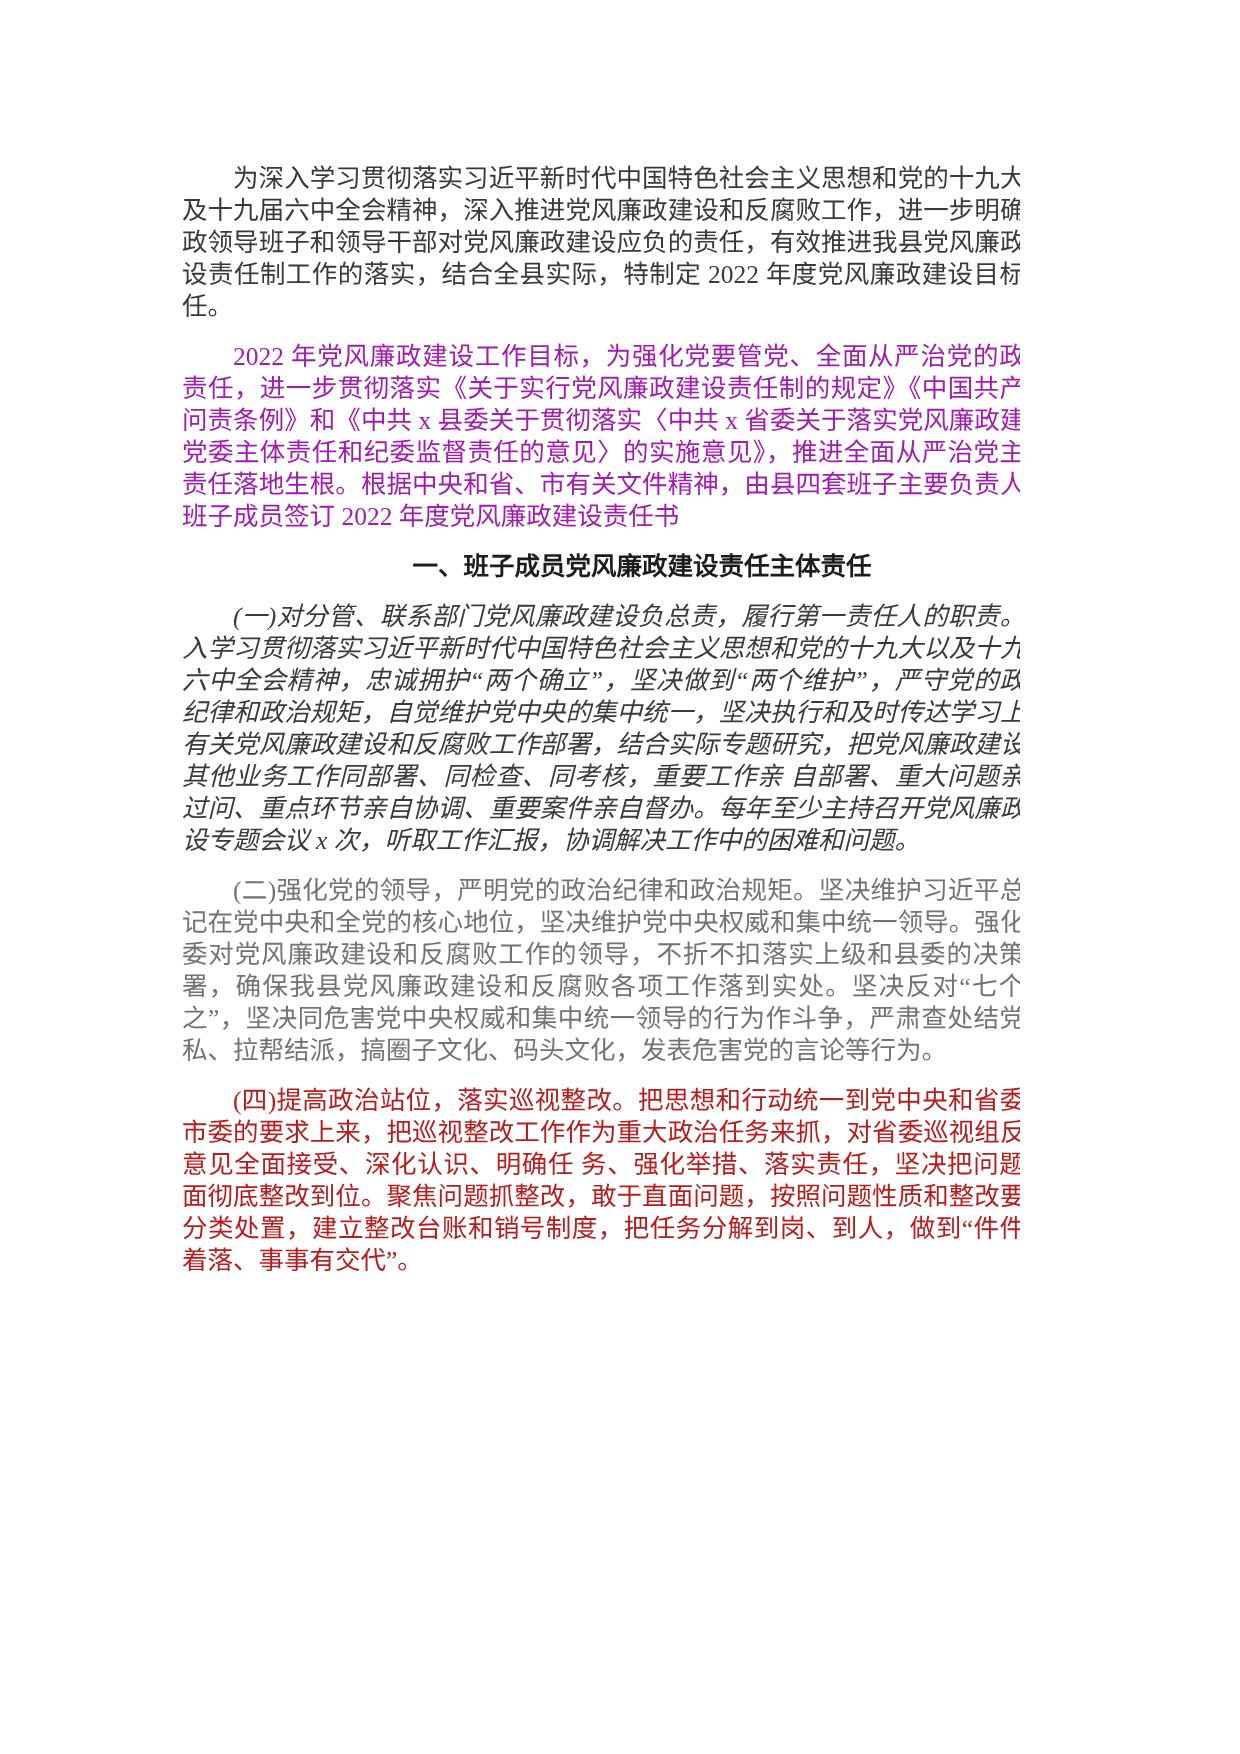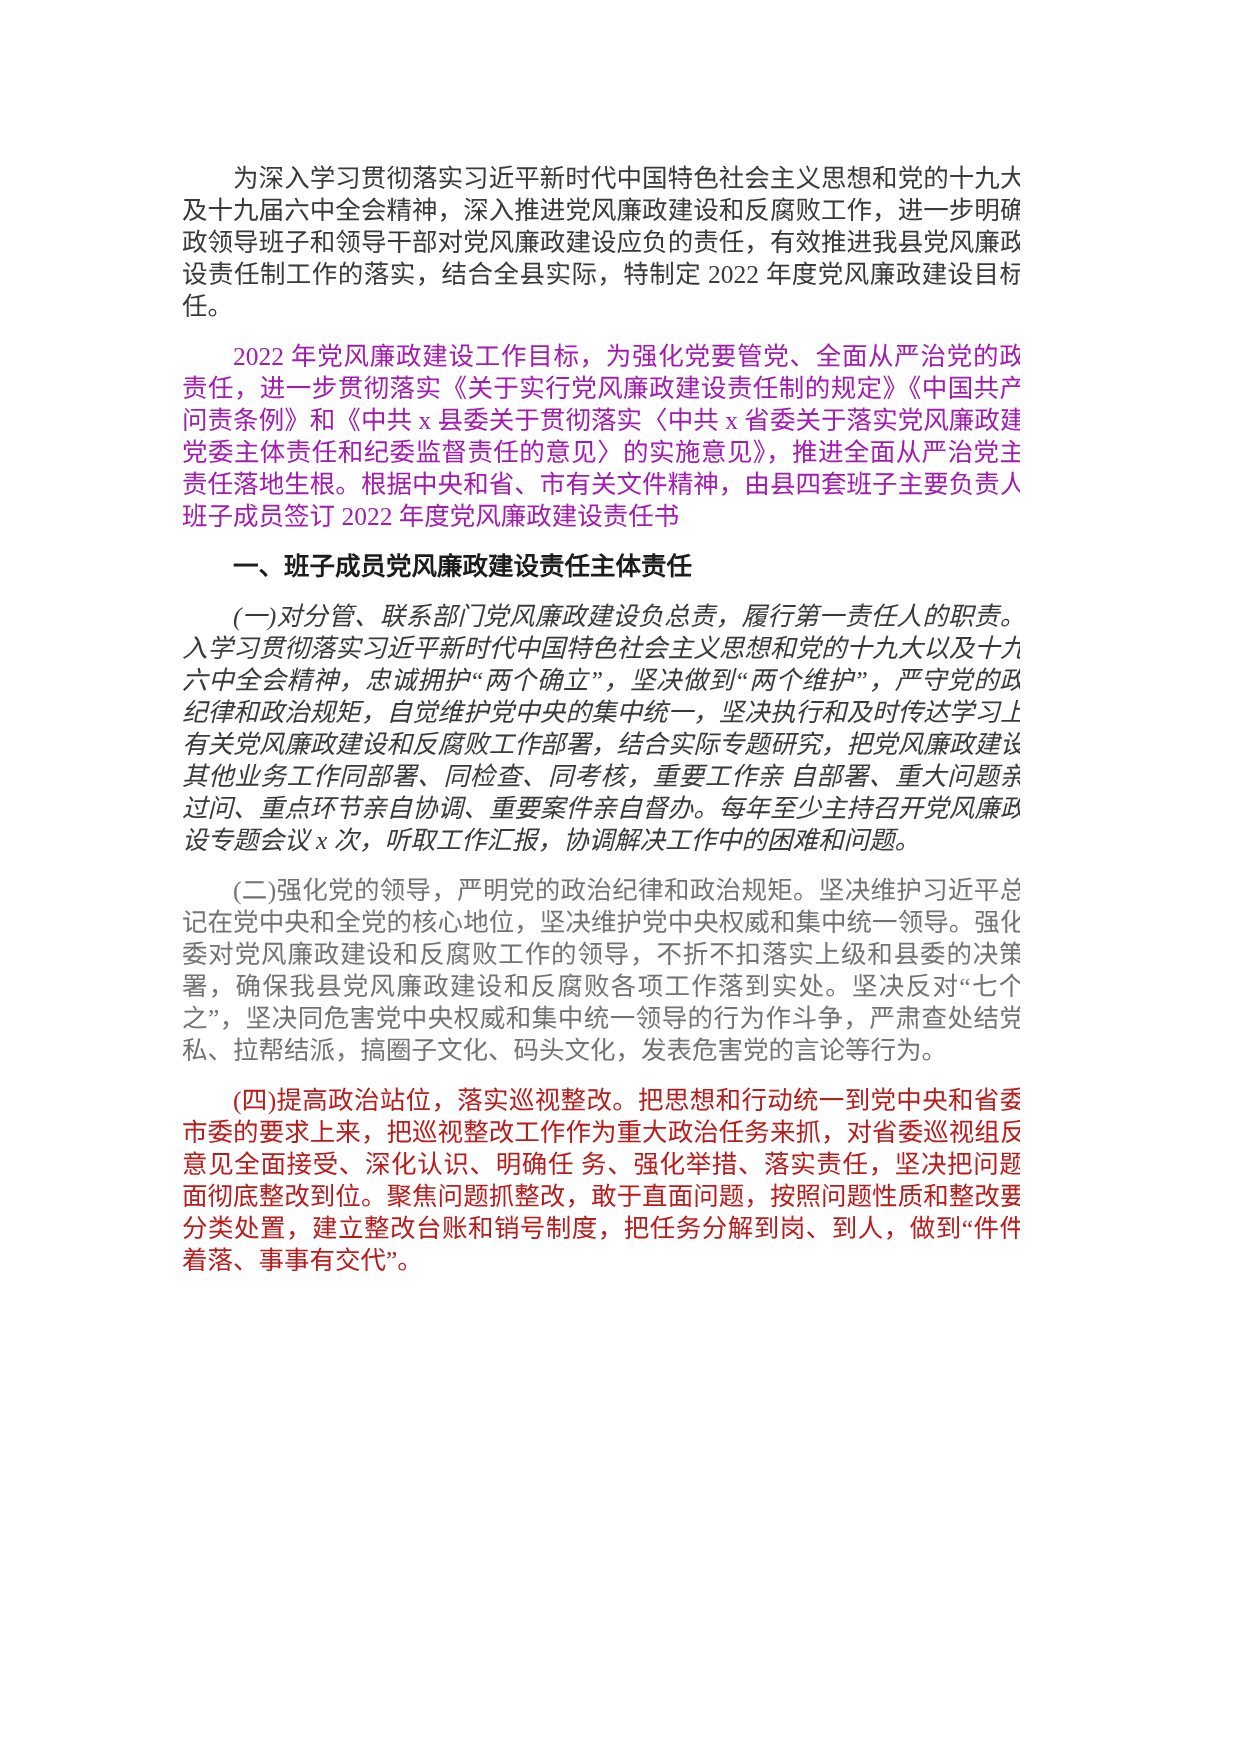--- a/index.html
+++ b/index.html
@@ -31,21 +31,21 @@
     text-indent: 2em;
     word-break: break-all;
   }
   .section-heading {
     margin: 0 0 18px 0;
     font-size: 25.5px;
     line-height: 32px;
     font-weight: bold;
     color: #1c1c1c;
     text-indent: 2em;
-    text-align: left;
+    text-align: center;
   }
 </style>
 </head>
 <body>
 
 <div class="page" style="background: rgb(255, 255, 255);">
   <div class="content">
       <p class="body-para" style="color: rgb(58, 58, 58);">为深入学习贯彻落实习近平新时代中国特色社会主义思想和党的十九大以及十九届六中全会精神，深入推进党风廉政建设和反腐败工作，进一步明确党政领导班子和领导干部对党风廉政建设应负的责任，有效推进我县党风廉政建设责任制工作的落实，结合全县实际，特制定 2022 年度党风廉政建设目标责任。</p>
       <p class="body-para" style="color: #a21caf;">2022 年党风廉政建设工作目标，为强化党要管党、全面从严治党的政治责任，进一步贯彻落实《关于实行党风廉政建设责任制的规定》《中国共产党问责条例》和《中共 x 县委关于贯彻落实〈中共 x 省委关于落实党风廉政建设党委主体责任和纪委监督责任的意见〉的实施意见》，推进全面从严治党主体责任落地生根。根据中央和省、市有关文件精神，由县四套班子主要负责人与班子成员签订 2022 年度党风廉政建设责任书</p>
       <h2 class="section-heading" style="color: rgb(28, 28, 28);">一、班子成员党风廉政建设责任主体责任</h2>

